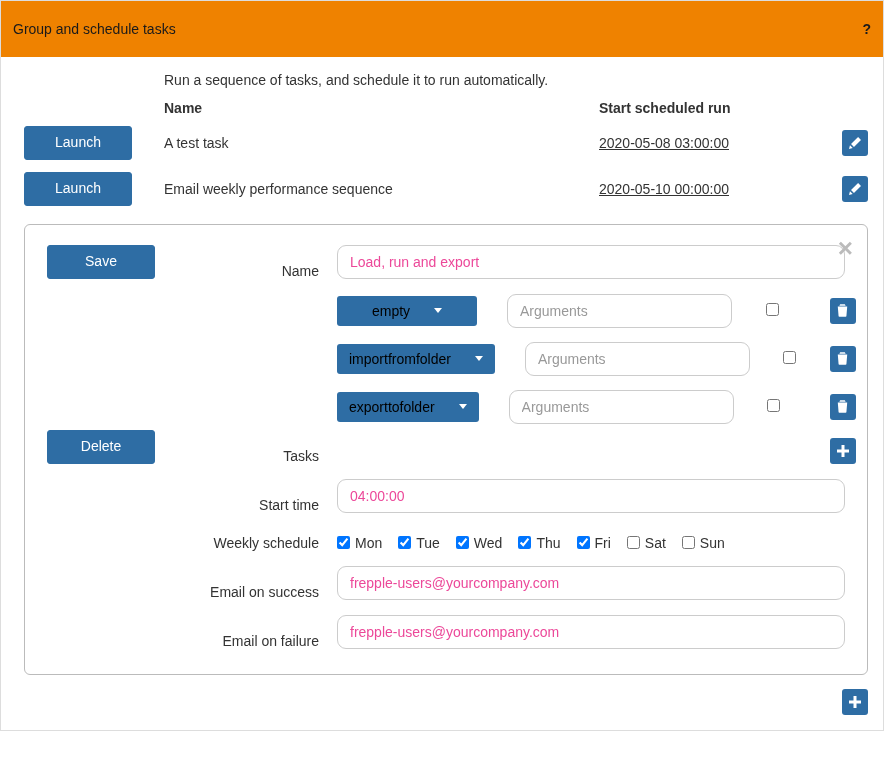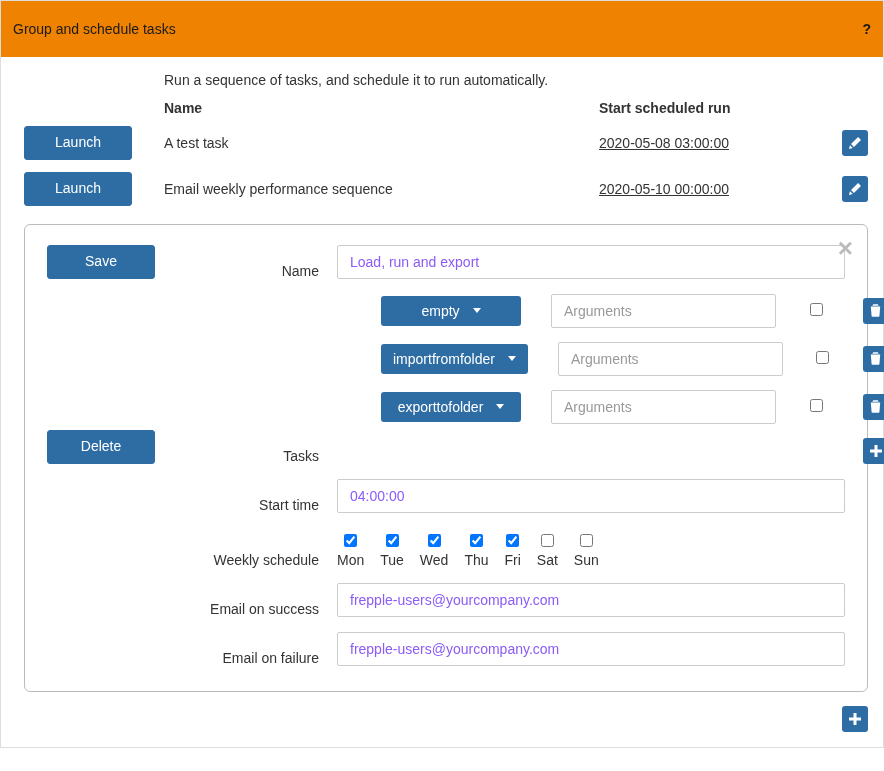--- a/index.html
+++ b/index.html
@@ -124,48 +124,47 @@
       padding-top: 7px;
     }
     .editor-control-col {
       flex: 1;
     }
     .form-control {
       width: 100%;
       height: 34px;
       padding: 6px 12px;
       font-size: 14px;
-      color: #8b5cf6;
+      color: #ec4899;
       background: #fff;
       border: 1px solid #ccc;
-      border-radius: 2px;
+      border-radius: 9px;
     }
     .form-control::placeholder { color: #999; }
 
     .task-entry {
       display: flex;
       align-items: center;
       margin-bottom: 14px;
       gap: 30px;
     }
     .task-entry .dropdown-btn {
       background: #2e6da4;
       border-color: #2e6da4;
-      color: #ffffff;
+      color: #000000;
       min-width: 140px;
       border-radius: 3px;
       padding: 7px 12px;
       text-align: center;
       display: inline-flex;
       justify-content: center;
       align-items: center;
-      gap: 13px;
+      gap: 24px;
       cursor: pointer;
       font-size: 14px;
-      margin-left: 44px;
     }
     .caret {
       display: inline-block;
       width: 0; height: 0;
       border-left: 4px solid transparent;
       border-right: 4px solid transparent;
       border-top: 5px solid #fff;
     }
     .task-entry .args-input {
       flex: 0 0 225px;
@@ -188,21 +187,20 @@
       gap: 16px;
       align-items: center;
       padding-top: 6px;
       flex-wrap: wrap;
     }
     .checkbox-group label {
       display: inline-flex;
       align-items: center;
       gap: 5px;
       font-weight: normal;
-      flex-direction: column;
     }
     input[type="checkbox"] {
       width: 13px;
       height: 13px;
       cursor: pointer;
     }
 
     .footer-add {
       text-align: right;
     }

